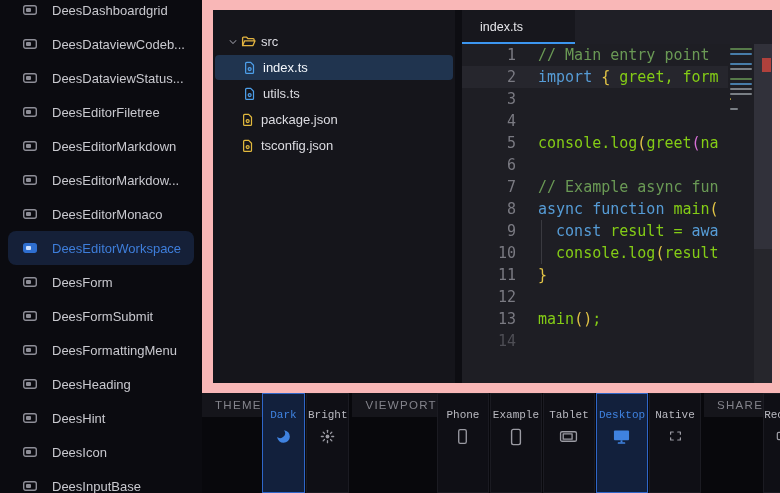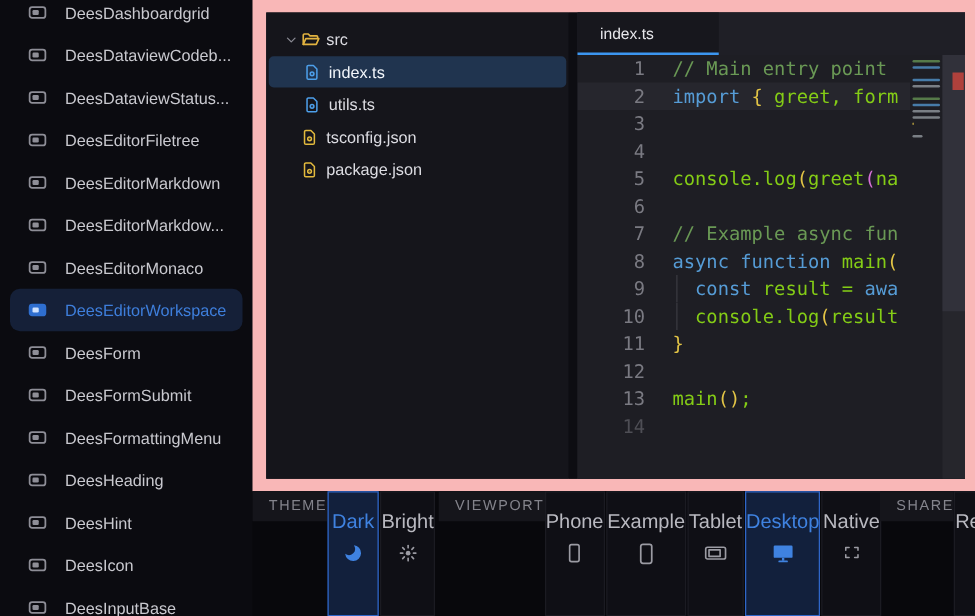--- a/index.html
+++ b/index.html
@@ -22,21 +22,21 @@
   .si-icon rect.outer { fill:none; stroke:currentColor; stroke-width:1.4; }
   .si-icon rect.inner { fill:currentColor; }
 
   
   .stage { position:absolute; left:202px; top:0; width:578px; height:393px;
     background:#f9b7b7; }
   .widget { position:absolute; left:11px; top:10px; width:559px; height:373px;
     display:flex; background:#0d0d12; }
 
   
-  .filetree { width:242px; height:100%; background:#15151b; padding-top:9px;
+  .filetree { width:242px; height:100%; background:#15151b; padding-top:19px;
     flex:none; }
   .tree-row { height:25px; margin:0 2px 1px 2px; border-radius:4px;
     display:flex; align-items:center; font-size:13px; color:#dcdce2;
     cursor:pointer; }
   .tree-row.selected { background:#20344f; color:#f2f6fb; }
   .tree-chevron { width:16px; display:flex; justify-content:center; color:#8a8a93; flex:none; }
   .tree-ico { width:18px; display:flex; justify-content:flex-start; flex:none; }
   .tree-label { margin-left:2px; white-space:nowrap; }
   .ico-folder { color:#e2b340; }
   .ico-ts { color:#4d9fea; }
@@ -85,21 +85,21 @@
   .toolbar { position:absolute; left:202px; top:393px; width:578px; height:100px;
     background:#08080c; display:flex; gap:3px; }
   .tgroup { display:flex; flex-direction:row; }
   .tgroup-label { height:24px; background:#15151b; color:#84848c;
     font-size:11.5px; letter-spacing:1.3px; display:flex; align-items:center;
     padding-left:13px; text-transform:uppercase; flex:none; }
   .tgroup-buttons { flex:1; display:flex; gap:1px; background:#08080c; }
   .tbtn { background:#0f0f15; border:1px solid #1b1b22; flex:1;
     display:flex; flex-direction:column; align-items:center;
     padding-top:15px; gap:7px; cursor:pointer; color:#9b9ba3; }
-  .tbtn .tbtn-label { font-size:16px; color:#b9b9c0; }
+  .tbtn .tbtn-label { font-size:11px; color:#b9b9c0;font-family:Liberation Mono, monospace; }
   .tbtn.selected { background:#12203c; border:1px solid #2f66c8; }
   .tbtn.selected .tbtn-label { color:#3f82e0; }
   .tbtn.selected .tbtn-icon { color:#3f82e0; }
   .tbtn-icon { display:flex; }
   svg { display:block; }
 </style>
 </head>
 <body>
 
 <div class="screen">
@@ -288,33 +288,33 @@
           <div class="tree-row">
             <span style="width:10px;flex:none"></span>
             <span style="width:16px;flex:none"></span>
             <span class="tree-ico ico-json">
               <svg width="14" height="14" viewBox="0 0 16 16">
                 <path d="M4.2 1.6 h4.6 l3.2 3.2 V13 a1.2 1.2 0 0 1-1.2 1.2 H4.2 A1.2 1.2 0 0 1 3 13 V2.8 A1.2 1.2 0 0 1 4.2 1.6 Z" stroke="currentColor" fill="none" stroke-width="1.4" stroke-linecap="round" stroke-linejoin="round"></path>
                 <circle cx="7.6" cy="9.2" r="1.7" stroke="currentColor" fill="none" stroke-width="1.4" stroke-linecap="round" stroke-linejoin="round"></circle>
                 <circle cx="7.6" cy="9.2" r="0.4" fill="currentColor" stroke="none"></circle>
               </svg>
             </span>
-            <span class="tree-label">tsconfig.json</span>
+            <span class="tree-label">package.json</span>
           </div>
           <div class="tree-row">
             <span style="width:10px;flex:none"></span>
             <span style="width:16px;flex:none"></span>
             <span class="tree-ico ico-json">
               <svg width="14" height="14" viewBox="0 0 16 16">
                 <path d="M4.2 1.6 h4.6 l3.2 3.2 V13 a1.2 1.2 0 0 1-1.2 1.2 H4.2 A1.2 1.2 0 0 1 3 13 V2.8 A1.2 1.2 0 0 1 4.2 1.6 Z" stroke="currentColor" fill="none" stroke-width="1.4" stroke-linecap="round" stroke-linejoin="round"></path>
                 <circle cx="7.6" cy="9.2" r="1.7" stroke="currentColor" fill="none" stroke-width="1.4" stroke-linecap="round" stroke-linejoin="round"></circle>
                 <circle cx="7.6" cy="9.2" r="0.4" fill="currentColor" stroke="none"></circle>
               </svg>
             </span>
-            <span class="tree-label">package.json</span>
+            <span class="tree-label">tsconfig.json</span>
           </div>
         </div>
       <div class="panel-gap"></div>
 
       <div class="editor">
         <div class="tabbar">
           <div class="tab">
             <span>index.ts</span>
             <i class="underline"></i>
           </div>

